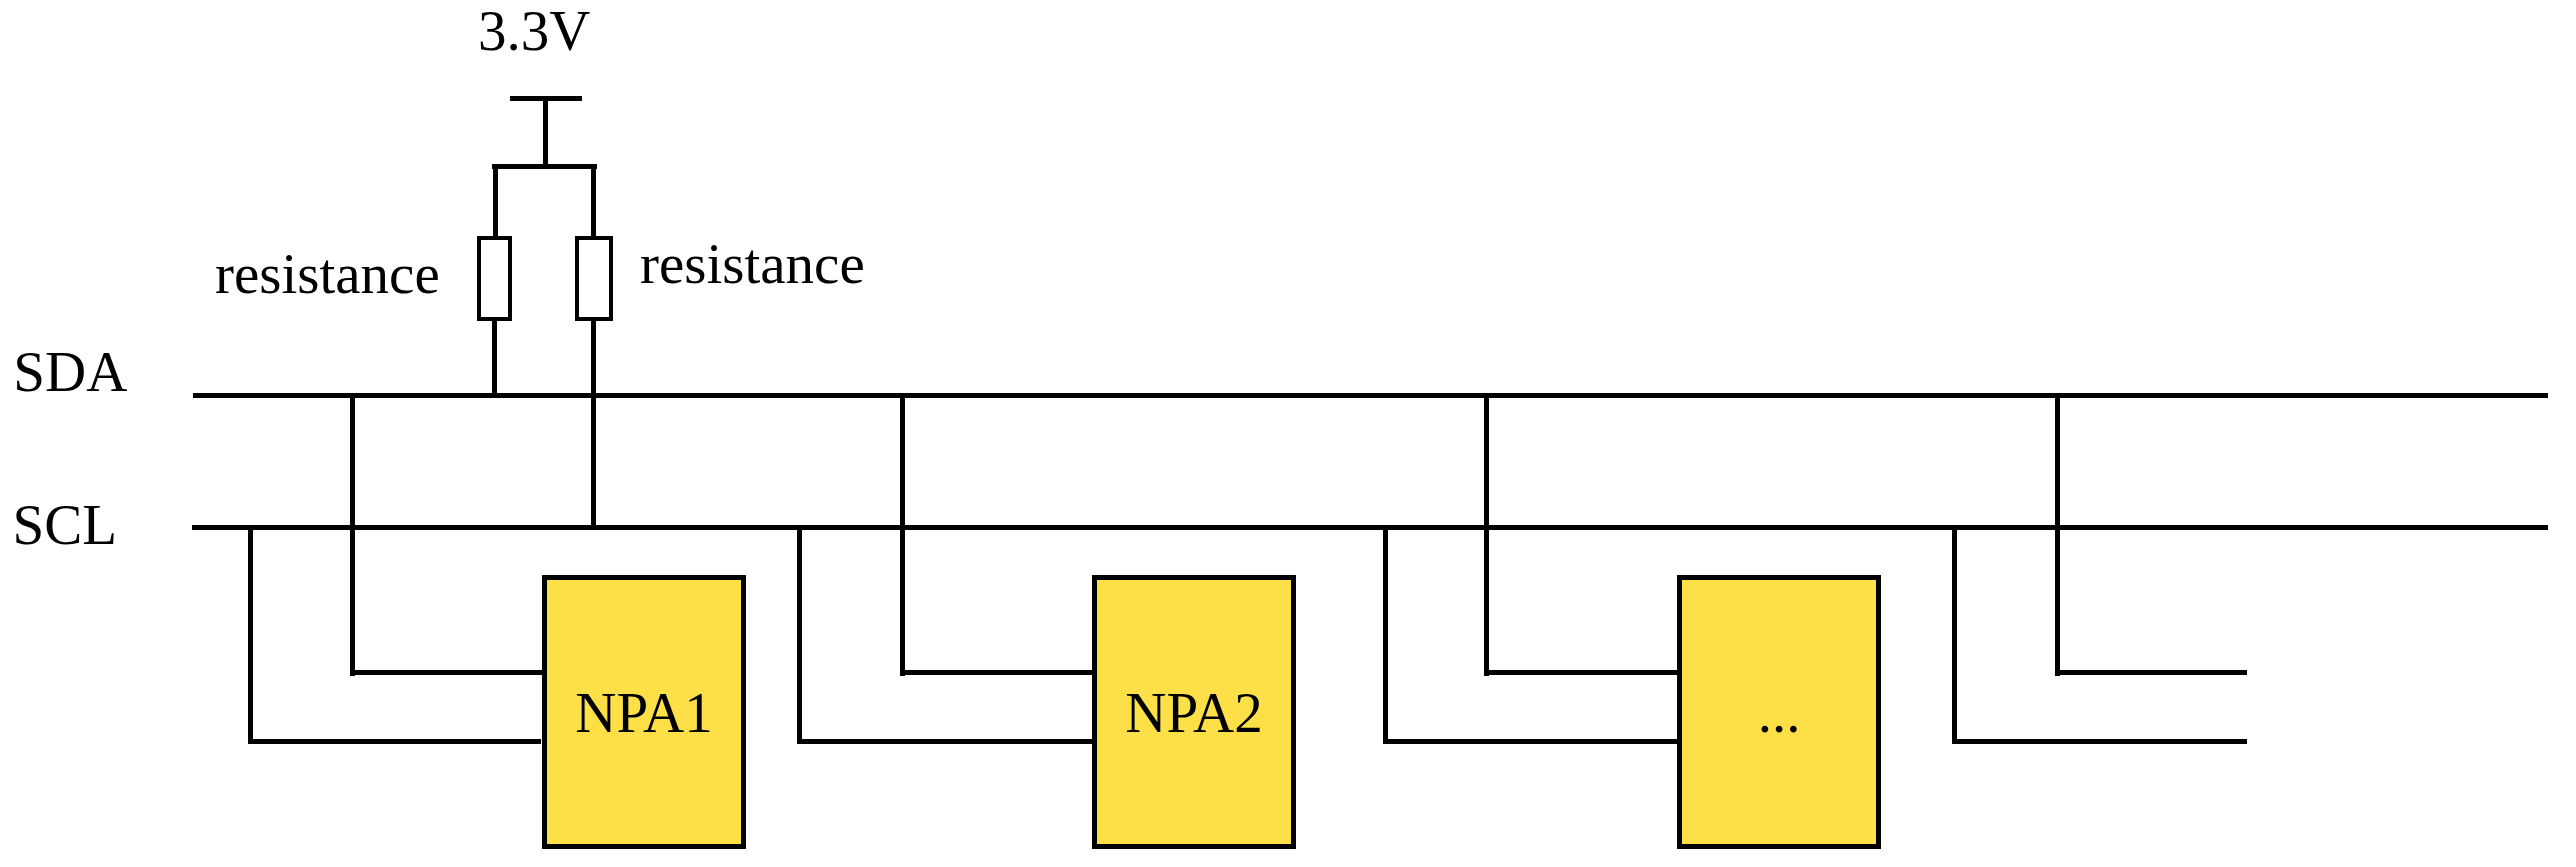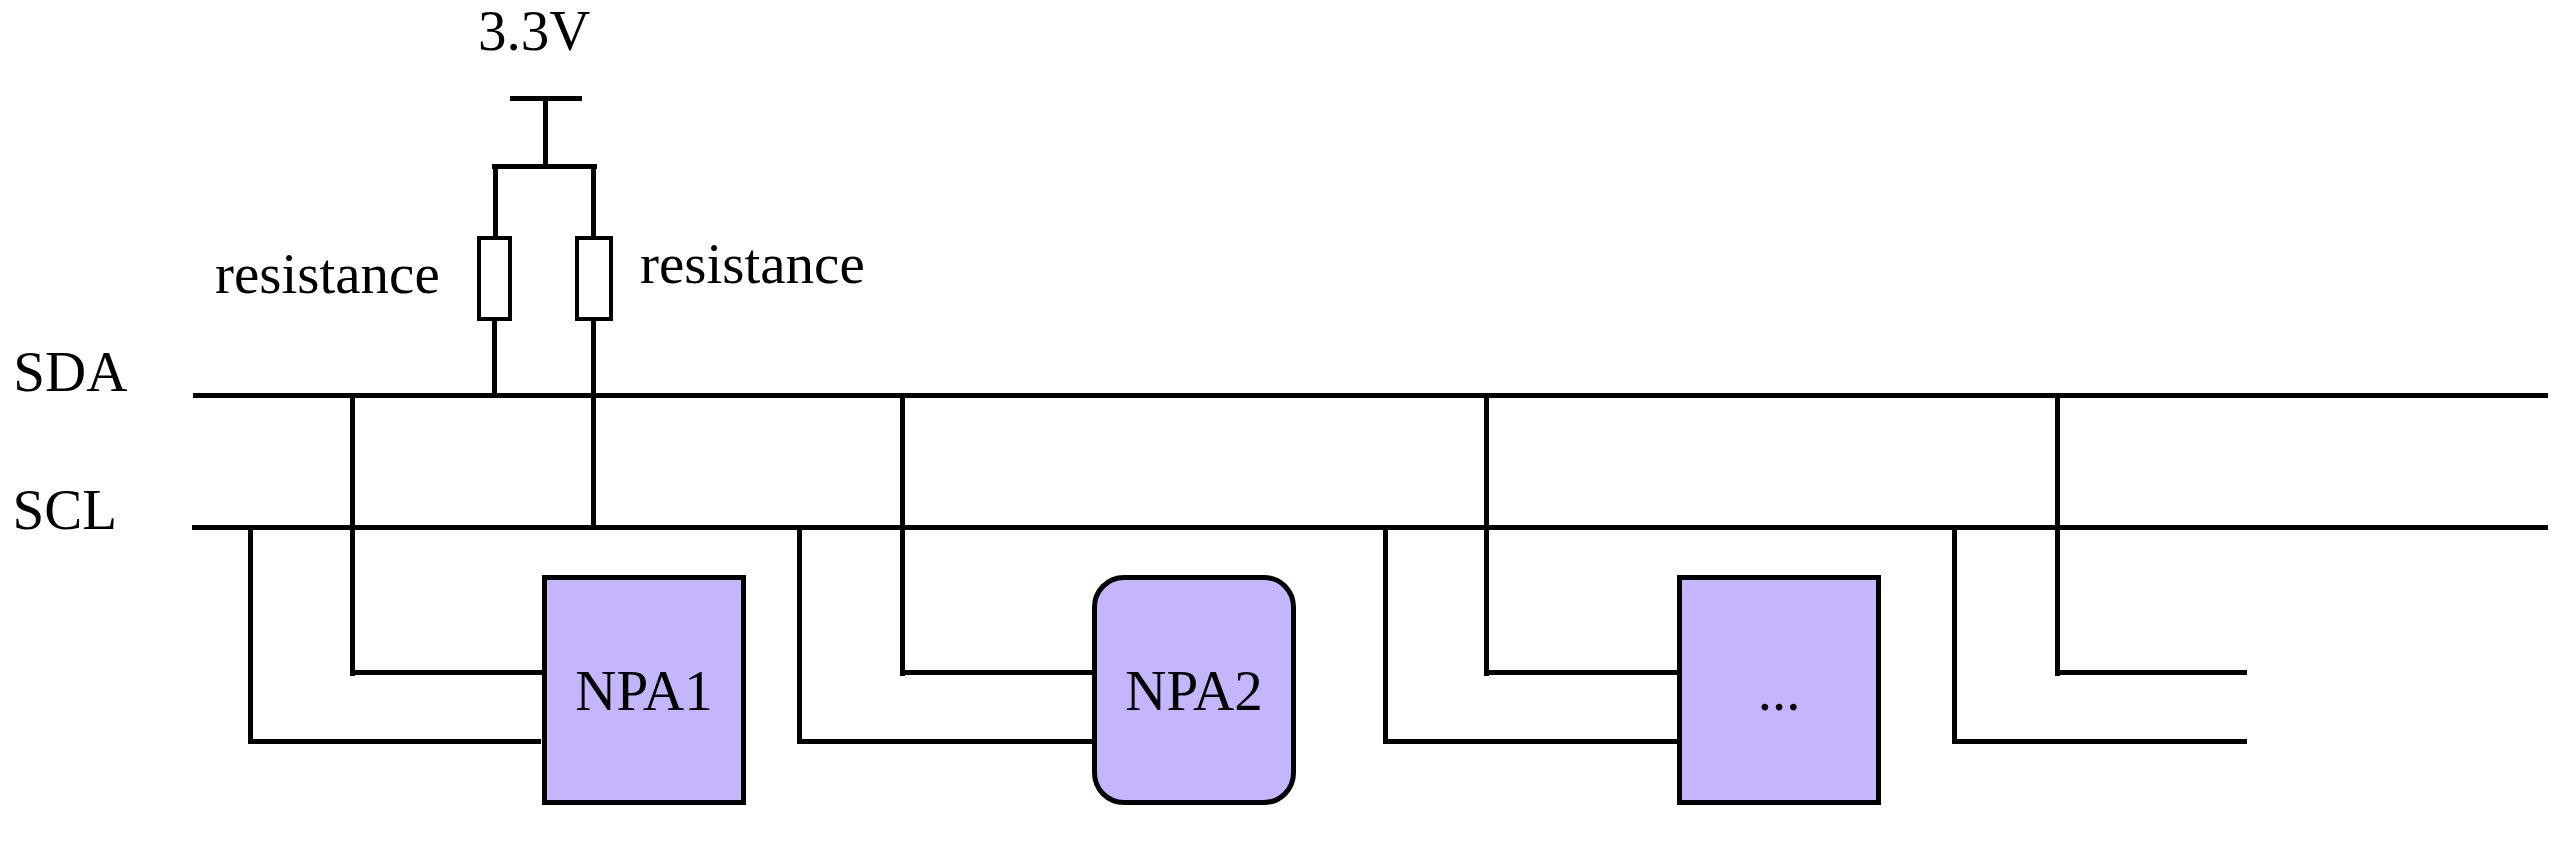--- a/index.html
+++ b/index.html
@@ -20,23 +20,23 @@
   .res-box {
     position: absolute;
     box-sizing: border-box;
     border: 4.2px solid #000000;
     background: #ffffff;
   }
   .dev-box {
     position: absolute;
     box-sizing: border-box;
     width: 204px;
-    height: 230px;
+    height: 274px;
     border: 5.8px solid #000000;
-    background: #c4b5fd;
+    background: #fde047;
     display: flex;
     align-items: center;
     justify-content: center;
   }
   .txt {
     position: absolute;
     font-size: 57px;
     line-height: 1;
     white-space: nowrap;
     color: #000000;
@@ -61,38 +61,38 @@
   <div class="ln" style="left:591px; top:167px; width:5px; height:72px;"></div>
 
   <div class="txt" style="left:215px; top:245px;">resistance</div>
   <div class="res-box" style="left:477px; top:236px; width:35px; height:85px;"></div>
   <div class="res-box" style="left:575px; top:236px; width:38px; height:85px;"></div>
   <div class="txt" style="left:640px; top:235px;">resistance</div>
   <div class="ln" style="left:492px; top:318px; width:5px; height:79px;"></div>
   <div class="ln" style="left:591px; top:318px; width:5px; height:212px;"></div>
 
   <div class="txt" style="left:13.3px; top:343px;">SDA</div>
-  <div class="txt" style="left:12.5px; top:481px;">SCL</div>
+  <div class="txt" style="left:12.5px; top:496px;">SCL</div>
 
   <div class="ln" style="left:193px; top:393px; width:2355px; height:5px;"></div>
   <div class="ln" style="left:192px; top:525px; width:2356px; height:5px;"></div>
 
   <div class="ln" style="left:350px; top:393px; width:5px; height:283px;"></div>
   <div class="ln" style="left:350px; top:670px; width:192px; height:5px;"></div>
   <div class="ln" style="left:248px; top:525px; width:5px; height:219px;"></div>
   <div class="ln" style="left:248px; top:739px; width:293px; height:5px;"></div>
   <div class="dev-box" style="left:542px; top:575px;">
     <span class="dev-label">NPA1</span>
   </div>
 
   <div class="ln" style="left:900px; top:393px; width:5px; height:283px;"></div>
   <div class="ln" style="left:900px; top:670px; width:192px; height:5px;"></div>
   <div class="ln" style="left:797px; top:525px; width:5px; height:219px;"></div>
   <div class="ln" style="left:797px; top:739px; width:295px; height:5px;"></div>
-  <div class="dev-box" style="left:1092px; top:575px;border-radius:32px;">
+  <div class="dev-box" style="left:1092px; top:575px;">
     <span class="dev-label">NPA2</span>
   </div>
 
   <div class="ln" style="left:1484px; top:393px; width:5px; height:283px;"></div>
   <div class="ln" style="left:1484px; top:670px; width:193px; height:5px;"></div>
   <div class="ln" style="left:1383px; top:525px; width:5px; height:219px;"></div>
   <div class="ln" style="left:1383px; top:739px; width:294px; height:5px;"></div>
   <div class="dev-box" style="left:1677px; top:575px;">
     <span class="dev-label">...</span>
   </div>

